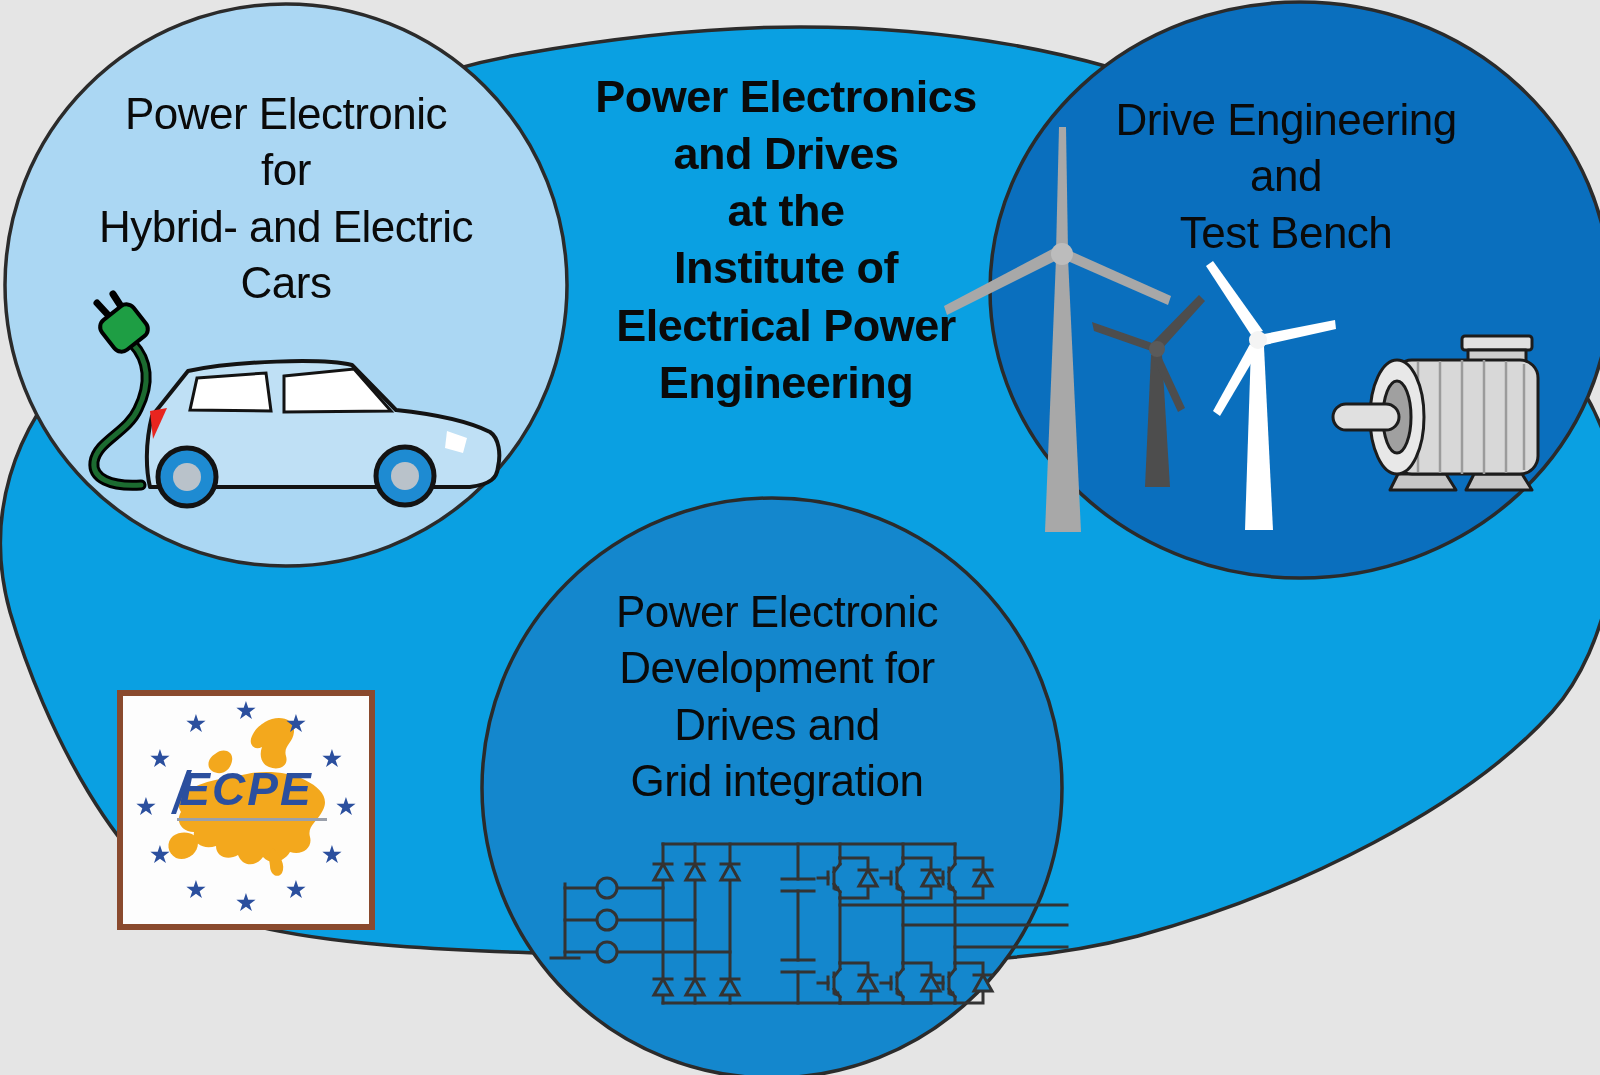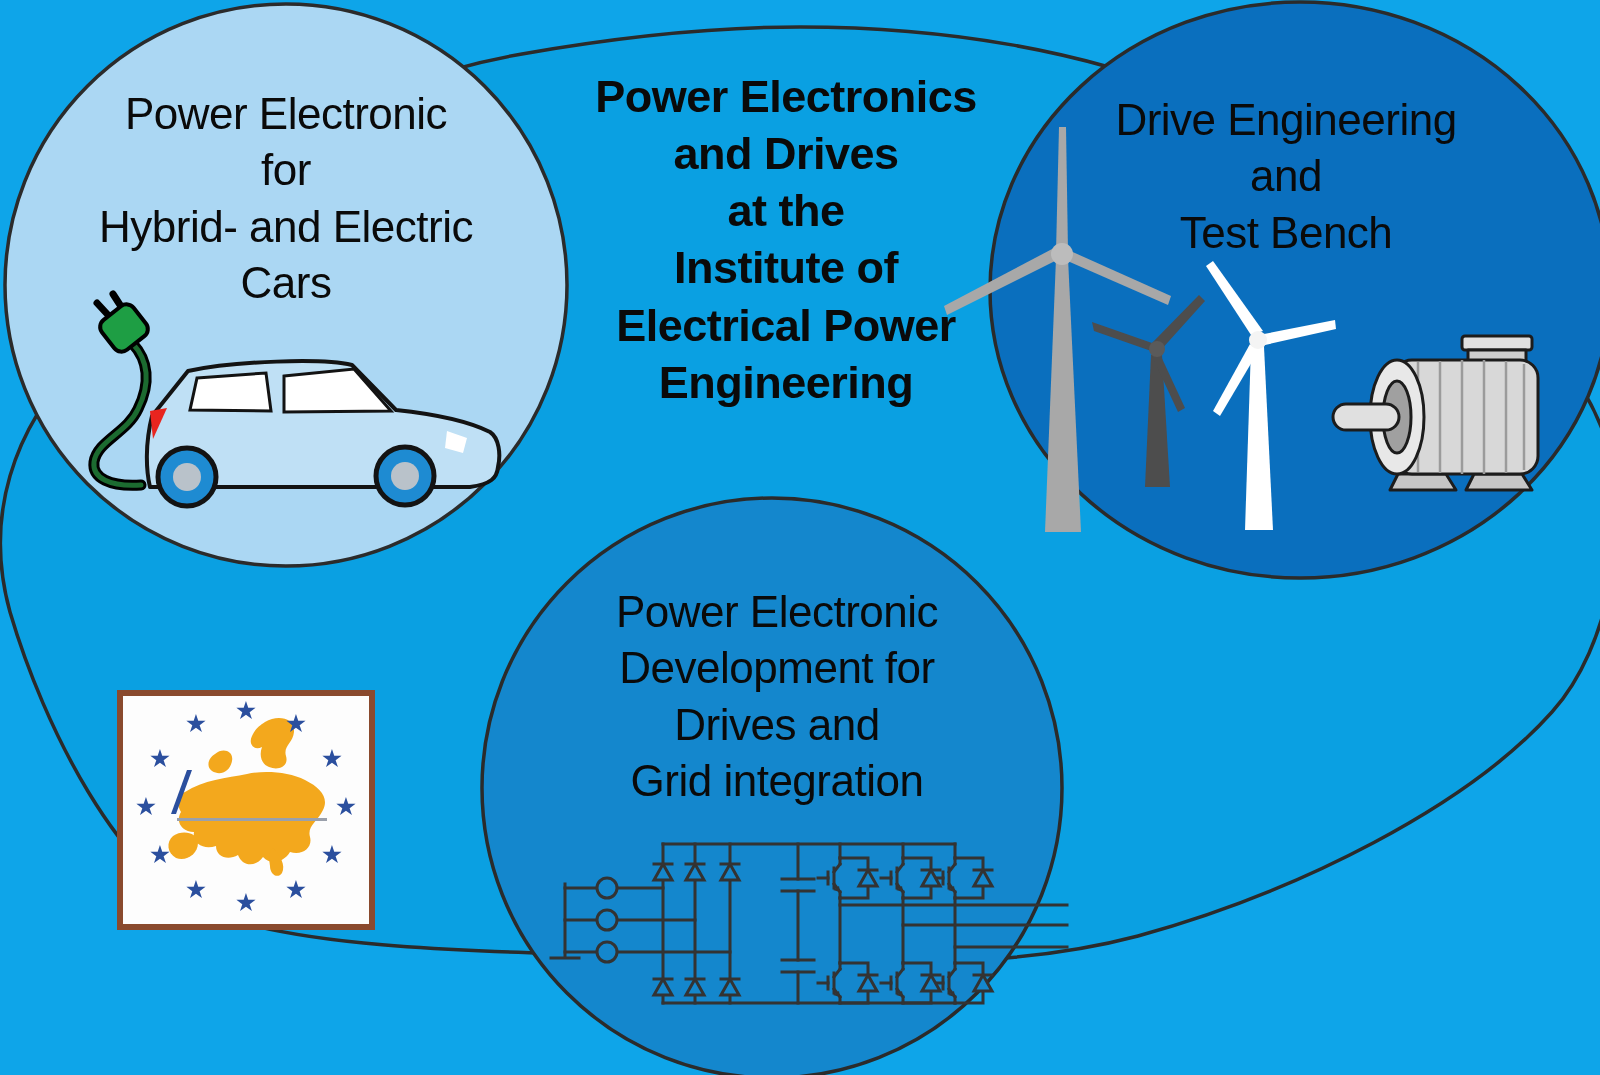--- a/index.html
+++ b/index.html
@@ -1,16 +1,16 @@
 <!DOCTYPE html>
 <html><head>
 <meta charset="utf-8">
 <style>
   html,body{margin:0;padding:0;background:#000;}
-  .stage{position:relative;width:1600px;height:1075px;background:#0ea5e9;overflow:hidden;
+  .stage{position:relative;width:1600px;height:1075px;background:#e5e5e5;overflow:hidden;
          font-family:"Liberation Sans",sans-serif;}
   .art{position:absolute;left:0;top:0;}
   .label{position:absolute;white-space:pre-line;text-align:center;color:#0a0a0a;
          font-size:44px;line-height:1.28;letter-spacing:-0.5px;}
   .title{font-weight:bold;font-size:45px;line-height:1.27;}
   
   .ecpe-logo{position:absolute;left:117px;top:690px;width:246px;height:228px;
              background:#fdfdfd;border:6px solid #8a4a2e;}
   .eu-star{position:absolute;transform:translate(-50%,-50%);font-size:25px;color:#2b4f9e;line-height:1;}
   .europe-svg{position:absolute;left:0;top:0;}
@@ -193,16 +193,17 @@
     <span class="eu-star" style="left:223px;top:110px;">★</span>
     <span class="eu-star" style="left:209px;top:158px;">★</span>
     <span class="eu-star" style="left:173px;top:193px;">★</span>
     <span class="eu-star" style="left:123px;top:206px;">★</span>
     <span class="eu-star" style="left:73px;top:193px;">★</span>
     <span class="eu-star" style="left:37px;top:158px;">★</span>
     <span class="eu-star" style="left:23px;top:110px;">★</span>
     <span class="eu-star" style="left:37px;top:62px;">★</span>
     <span class="eu-star" style="left:73px;top:27px;">★</span>
     <div class="ecpe-slash"></div>
+    <div class="ecpe-word">ECPE</div>
     <div class="ecpe-underline"></div>
   </div>
 
 </div>
 
 </body></html>

